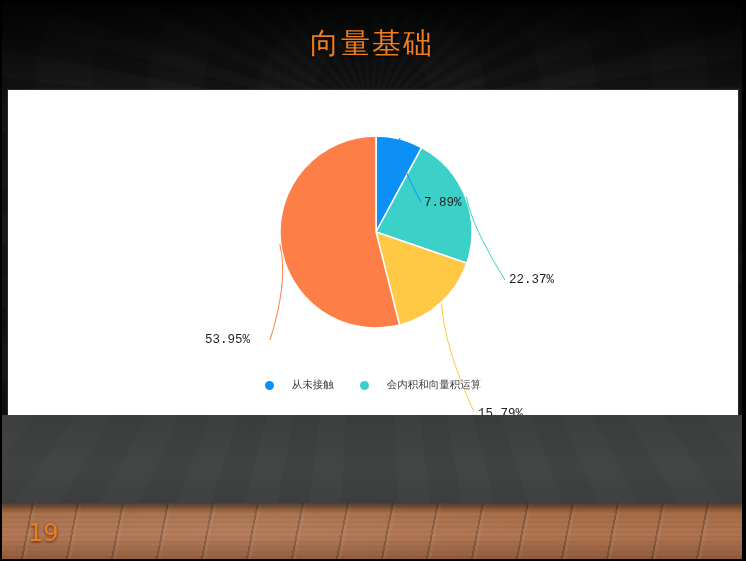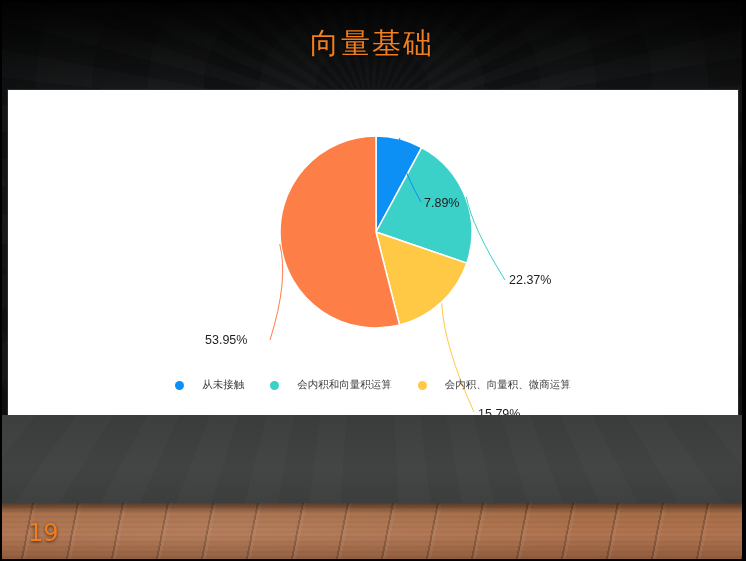--- a/index.html
+++ b/index.html
@@ -78,21 +78,21 @@
   .pie-wrap {
     position: absolute;
     left: 0; top: 0; width: 100%; height: 100%;
   }
   .pie-svg { position: absolute; left: 0; top: 0; }
 
   .pct-label {
     position: absolute;
     font-size: 12.5px;
     color: #1f1f1f;
-    font-family: Liberation Sans, sans-serif;
+    font-family: Liberation Mono, monospace;
     white-space: nowrap;
   }
   .pct-0 { left: 416px; top: 106px; }
   .pct-1 { left: 501px; top: 183px; }
   .pct-2 { left: 470px; top: 317px; }
   .pct-3 { left: 197px; top: 243px; }
 
   
   .legend {
     position: absolute;
@@ -206,24 +206,20 @@
 
     <div class="legend" id="chart-legend">
         <div class="legend-item">
           <span class="legend-dot" style="background: rgb(12, 144, 245);"></span>
           <span class="legend-text">从未接触</span>
         </div>
         <div class="legend-item">
           <span class="legend-dot" style="background: rgb(59, 208, 200);"></span>
           <span class="legend-text">会内积和向量积运算</span>
         </div>
-        <div class="legend-item">
-          <span class="legend-dot" style="background: rgb(255, 200, 69);"></span>
-          <span class="legend-text">会内积、向量积、微商运算</span>
-        </div>
       </div>
   </div>
 
   <div class="wall">
     <div class="wall-rays"></div>
   </div>
 
   <div class="floor">
     <div class="planks"></div>
     <div class="floor-grain"></div>

